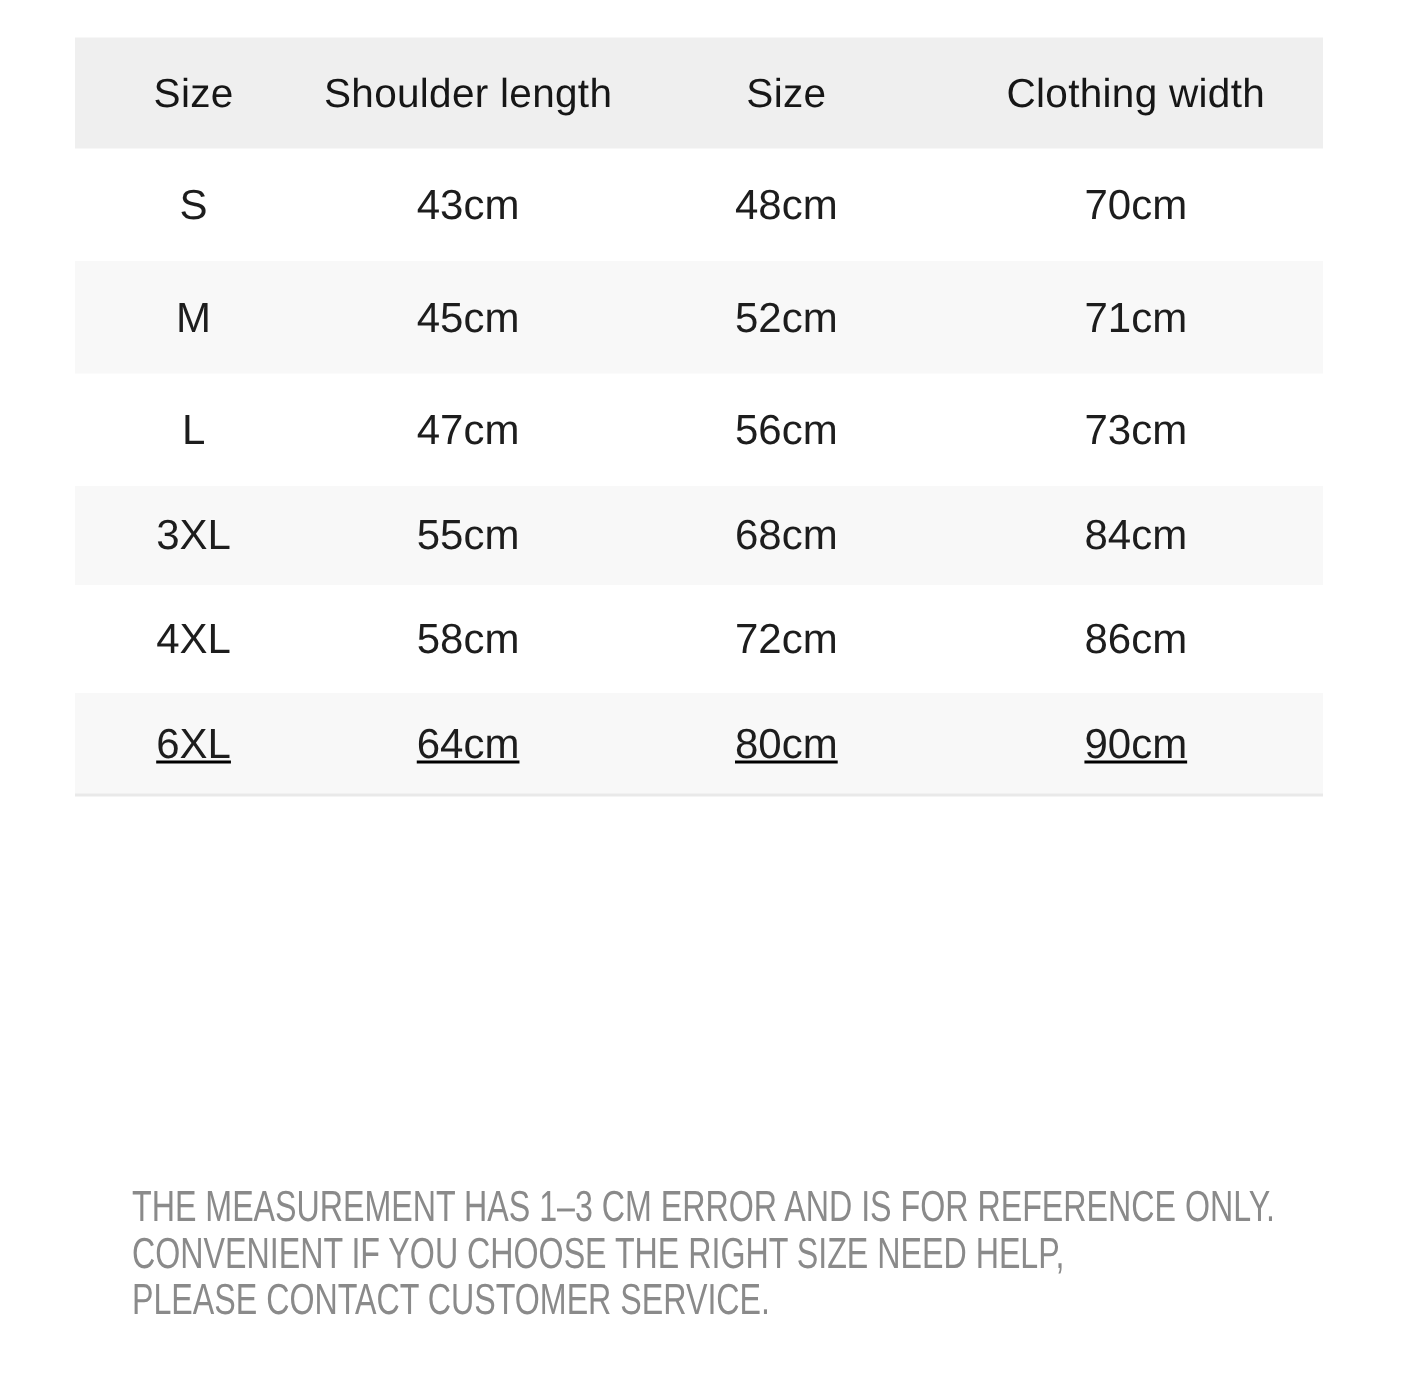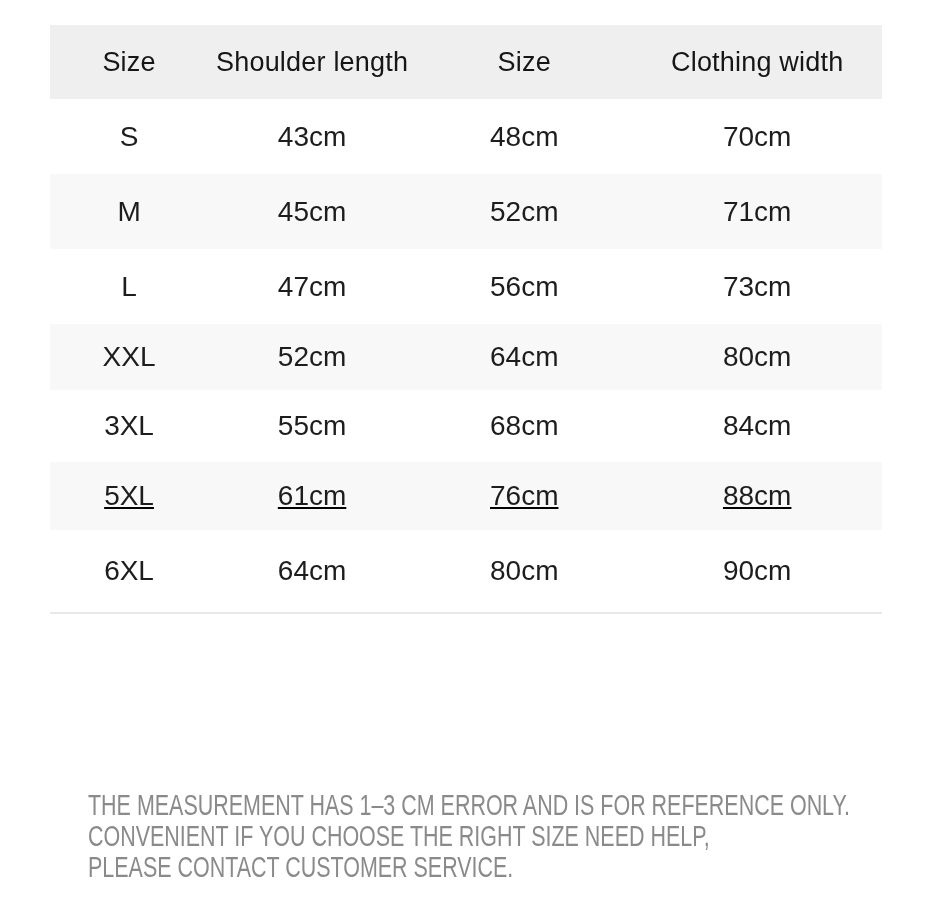--- a/index.html
+++ b/index.html
@@ -101,36 +101,30 @@
         <td>52cm</td>
         <td>71cm</td>
       </tr>
       <tr>
         <td>L</td>
         <td>47cm</td>
         <td>56cm</td>
         <td>73cm</td>
       </tr>
       <tr>
-        <td>XXL</td>
-        <td>52cm</td>
-        <td>64cm</td>
-        <td>80cm</td>
-      </tr>
-      <tr>
         <td>3XL</td>
         <td>55cm</td>
         <td>68cm</td>
         <td>84cm</td>
       </tr>
       <tr>
-        <td>5XL</td>
-        <td>61cm</td>
-        <td>76cm</td>
-        <td>88cm</td>
+        <td>4XL</td>
+        <td>58cm</td>
+        <td>72cm</td>
+        <td>86cm</td>
       </tr>
       <tr>
         <td>6XL</td>
         <td>64cm</td>
         <td>80cm</td>
         <td>90cm</td>
       </tr>
     </tbody>
   </table>
 </div>

